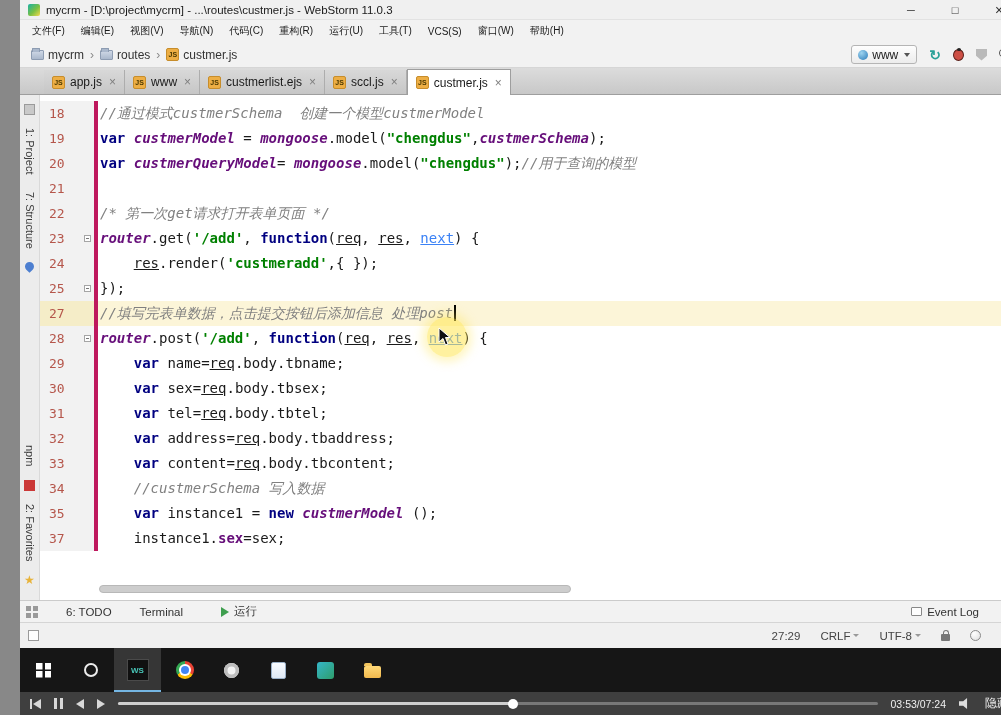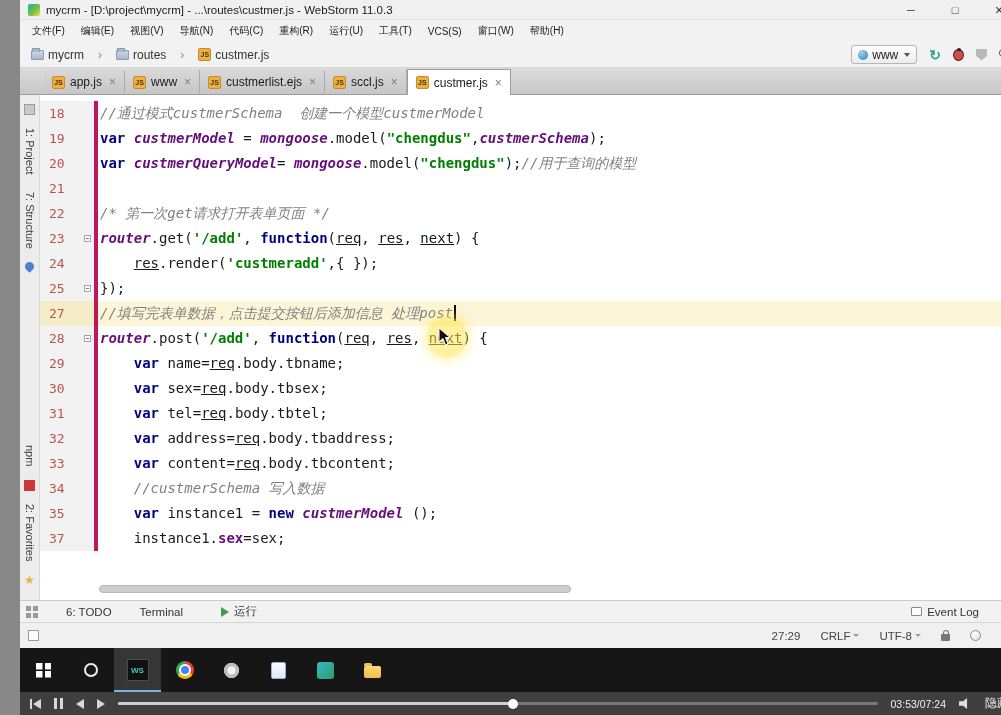--- a/index.html
+++ b/index.html
@@ -17,21 +17,21 @@
   .wc{width:44px;display:flex;align-items:center;justify-content:center;color:#333;font-size:11px;cursor:default;}
   .wc.close{font-size:14px;}
 
   
   .menubar{height:22px;display:flex;align-items:center;background:#f2f2f2;font-size:10px;color:#1a1a1a;padding-left:4px;}
   .mi{padding:0 8px;white-space:nowrap;}
 
   
   .navbar{height:26px;display:flex;align-items:center;background:#f2f2f2;border-bottom:1px solid #d6d6d6;
           padding:0 8px;font-size:12px;color:#333;}
-  .crumbs{display:flex;align-items:center;gap:10px;text-align:center;}
+  .crumbs{display:flex;align-items:center;gap:2px;text-align:center;}
   .crumb{display:flex;align-items:center;gap:4px;padding:1px 3px;}
   .crumb-sep{color:#8a8a8a;font-size:12px;padding:0 1px;}
   .folder-ico{width:13px;height:10px;background:linear-gradient(#cfd8e6,#aab8cc);border:1px solid #8d9cb2;
               border-radius:1px;position:relative;}
   .folder-ico::before{content:"";position:absolute;top:-3px;left:0;width:6px;height:3px;background:#aab8cc;
               border:1px solid #8d9cb2;border-bottom:none;border-radius:1px 1px 0 0;}
   .js-badge{width:13px;height:13px;background:#edae44;border:1px solid #c78d2b;border-radius:2px;color:#4a3800;
             font-size:7px;font-weight:bold;display:flex;align-items:center;justify-content:center;line-height:1;}
   .nav-right{margin-left:auto;display:flex;align-items:center;gap:12px;}
   .combo{display:flex;align-items:center;gap:4px;height:19px;padding:0 6px;border:1px solid #b5b5b5;border-radius:3px;
@@ -76,21 +76,21 @@
   .fold{position:absolute;right:3px;top:9px;width:7px;height:7px;border:1px solid #a5a5a5;background:#fdfdfd;}
   .fold::after{content:"";position:absolute;left:1px;top:2.2px;width:3px;height:1px;background:#777;}
   .code{flex:1;white-space:pre;padding-left:2px;color:#1a1a1a;}
   .row.cur .code{background:#fcf5d8;}
   .tk-k{color:#000080;font-weight:bold;}
   .tk-s{color:#008000;font-weight:bold;}
   .tk-c{color:#808080;font-style:italic;}
   .tk-g{color:#660e7a;font-weight:bold;font-style:italic;}
   .tk-f{color:#660e7a;font-weight:bold;}
   .tk-u{color:#1a1a1a;text-decoration:underline;}
-  .tk-ug{color:#0f172a;text-decoration:underline;}
+  .tk-ug{color:#3b82f6;text-decoration:underline;}
   .tk-p{color:#1a1a1a;}
   .caret{display:inline-block;width:2px;height:16px;background:#000;vertical-align:-3px;margin-left:1px;}
 
   .stripe{position:absolute;right:0;top:0;width:13px;height:100%;background:#f4f4f4;border-left:1px solid #e3e3e3;}
   .eye-ico{position:absolute;top:6px;left:2px;width:9px;height:6px;border:1px solid #777;border-radius:50%;}
   .eye-ico::after{content:"";position:absolute;left:2.4px;top:1px;width:2px;height:2px;background:#777;border-radius:50%;}
   .mark{position:absolute;left:2px;width:8px;height:3px;background:#d9b64a;border:1px solid #c2a13d;}
   .hscroll{position:absolute;left:59px;bottom:7px;width:472px;height:8px;background:#cdcdcd;
            border:1px solid #b8b8b8;border-radius:4px;}
 

